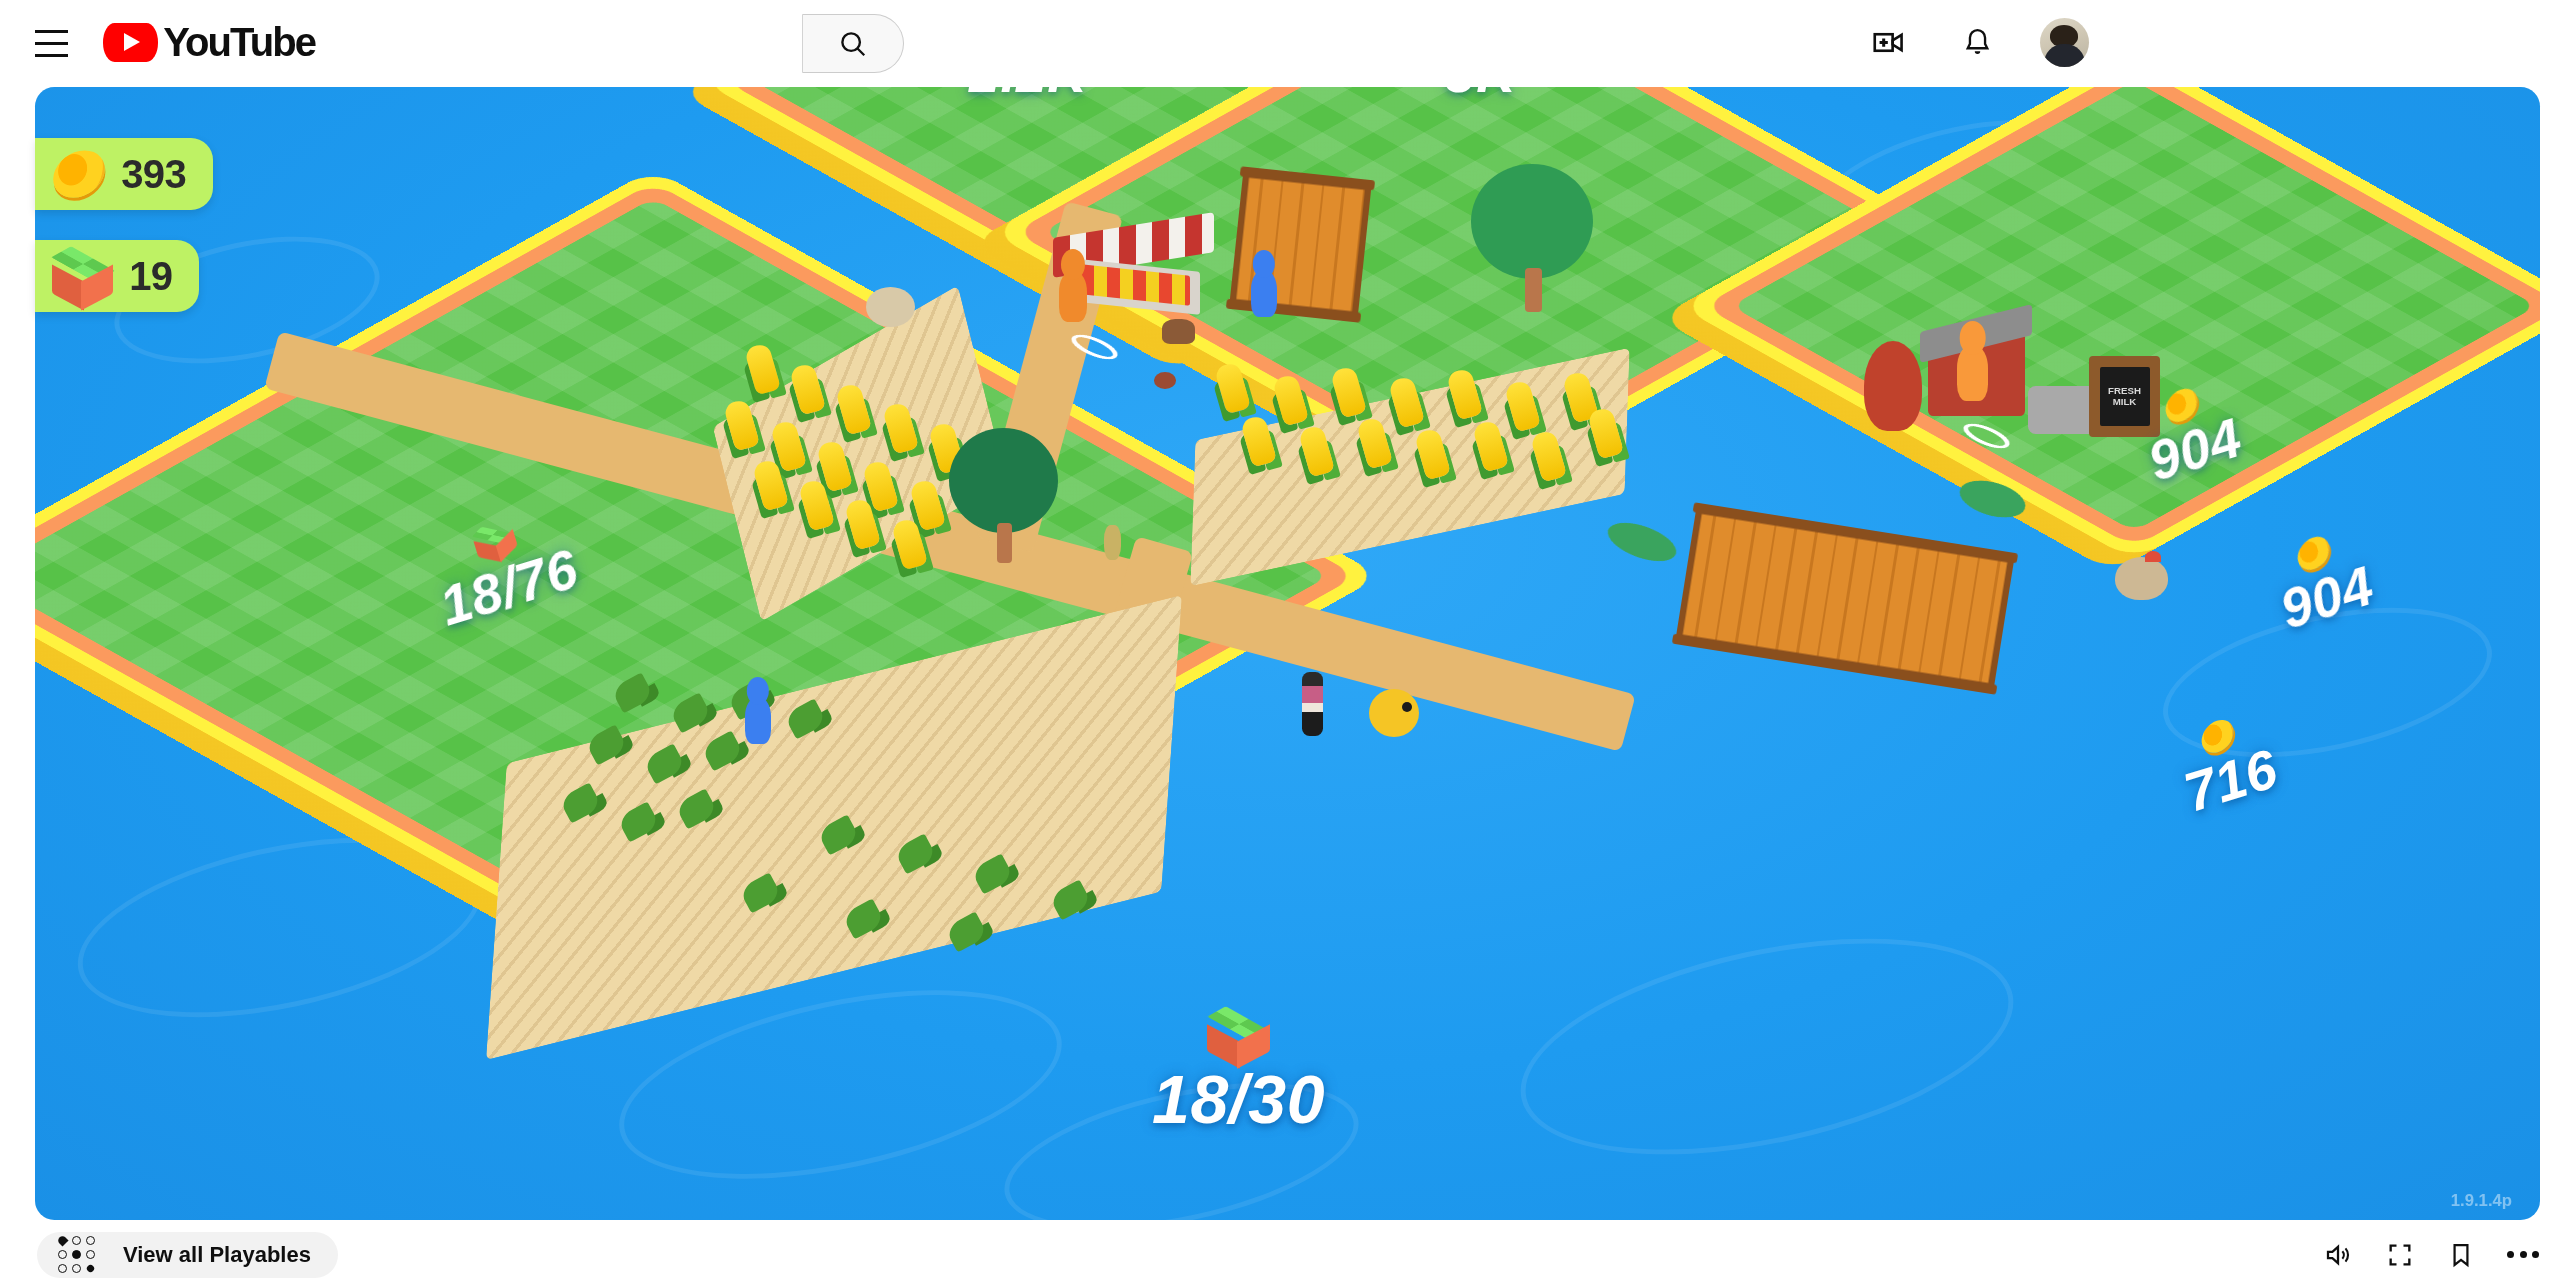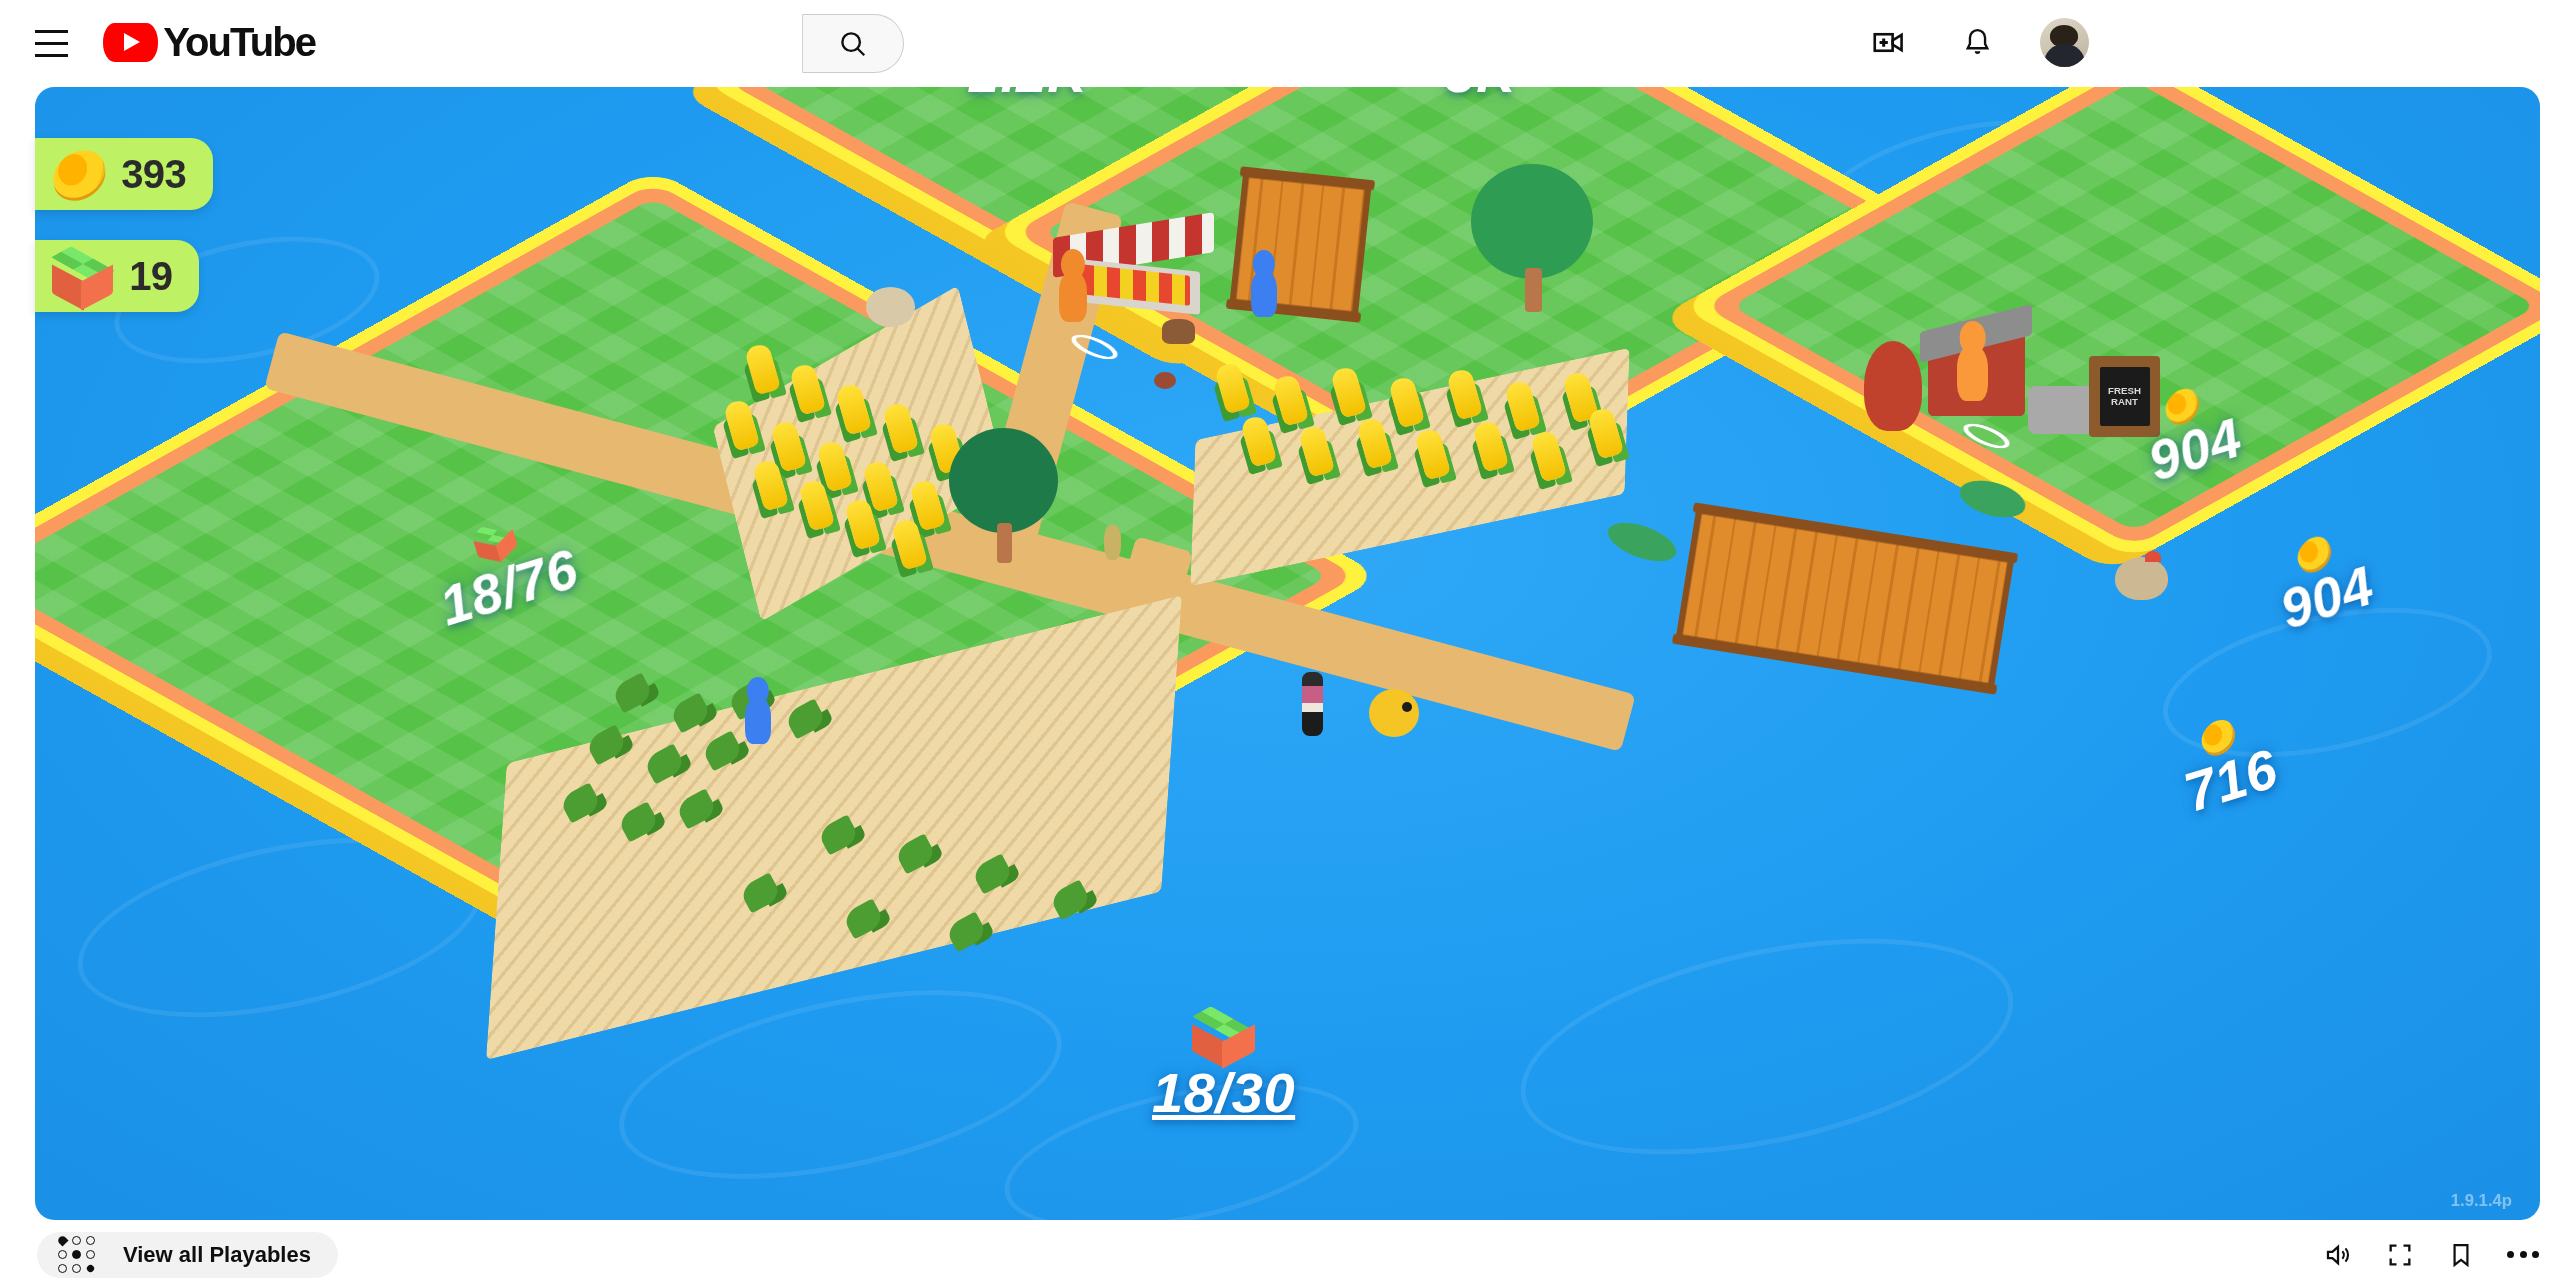--- a/index.html
+++ b/index.html
@@ -119,21 +119,21 @@
     background-size: 100% 100%; border-radius: 2.6px; }
   .gblock .fl { position: absolute; left: 0; top: 44%; width: 52%; height: 56%;
     background: #e0603f; transform: skewY(28deg); border-radius: 0 0 0 2.6px; }
   .gblock .fr { position: absolute; right: 0; top: 44%; width: 52%; height: 56%;
     background: #f2714c; transform: skewY(-28deg); border-radius: 0 0 2.6px 0; }
 
   
   .price { position: absolute; display: flex; flex-direction: column; align-items: center; }
   .price .ptext { font-size: 55px; font-weight: 800; color: #ffffff; font-style: italic;
     letter-spacing: 0.6px; text-shadow: 0 0 14px rgba(0,80,160,0.45), 0 3.2px 6.4px rgba(0,60,120,0.35); }
-  .price.big .ptext { font-size: 56px; text-decoration: underline; }
+  .price.big .ptext { font-size: 68px; }
   .price.tilt { transform: rotate(-17deg); }
 
   
   #bottom-bar { position: absolute; left: 0; bottom: 0; width: 2576px; height: 68px;
     background: #ffffff; z-index: 60; }
   #playables-btn { position: absolute; left: 37px; top: 11.6px; height: 46px; display: flex;
     align-items: center; background: #f2f2f2; border-radius: 23px; padding: 0 27px 0 20.6px;
     cursor: pointer; gap: 28px; }
   #playables-btn .label { font-size: 22px; font-weight: 600; color: #0f0f0f; }
   #dotgrid { display: grid; grid-template-columns: repeat(3, 9px); grid-template-rows: repeat(3, 9px);
@@ -322,21 +322,21 @@
   <div class="prop" style="left:1829px;top:254px;width:58px;height:90px;background:#c0422c;border-radius:50% 50% 40% 40%;"></div>
   <div class="prop" style="left:1893px;top:245px;width:97px;height:84px;background:#b8402f;border-radius:5.2px;">
     <div style="position:absolute;left:-7.7px;top:-14px;width:112px;height:31px;background:#8d8d8d;
       border-radius:3.9px;transform:skewY(-14deg);"></div>
   </div>
   <div class="prop" style="left:1993px;top:299px;width:71px;height:48px;background:#a9a9a9;border-radius:7.7px;"></div>
   <div class="prop" style="left:2054px;top:269px;width:71px;height:81px;background:#8d5a2b;border-radius:3.9px;
        display:flex;align-items:center;justify-content:center;">
     <div style="width:50px;height:59px;background:#1b1b1b;border-radius:1.9px;display:flex;
       align-items:center;justify-content:center;font-size:9.7px;color:#d9d9d9;text-align:center;
-      line-height:1.1;font-weight:700;">FRESH RANT</div>
+      line-height:1.1;font-weight:700;">FRESH MILK</div>
   </div>
 
   <div class="pond" style="left:1919px;top:386px;width:77px;height:52px;"></div>
   <div class="pond" style="left:1565px;top:431px;width:84px;height:48px;"></div>
 
   <div class="ring" style="left:1030px;top:246px;width:59px;height:28px;"></div>
   <div class="ring" style="left:1922px;top:335px;width:59px;height:28px;"></div>
 
   <div class="npc" style="left:1024px;top:185px;width:28px;height:50px;background:#f08a2c;">
     <div class="head"></div>

